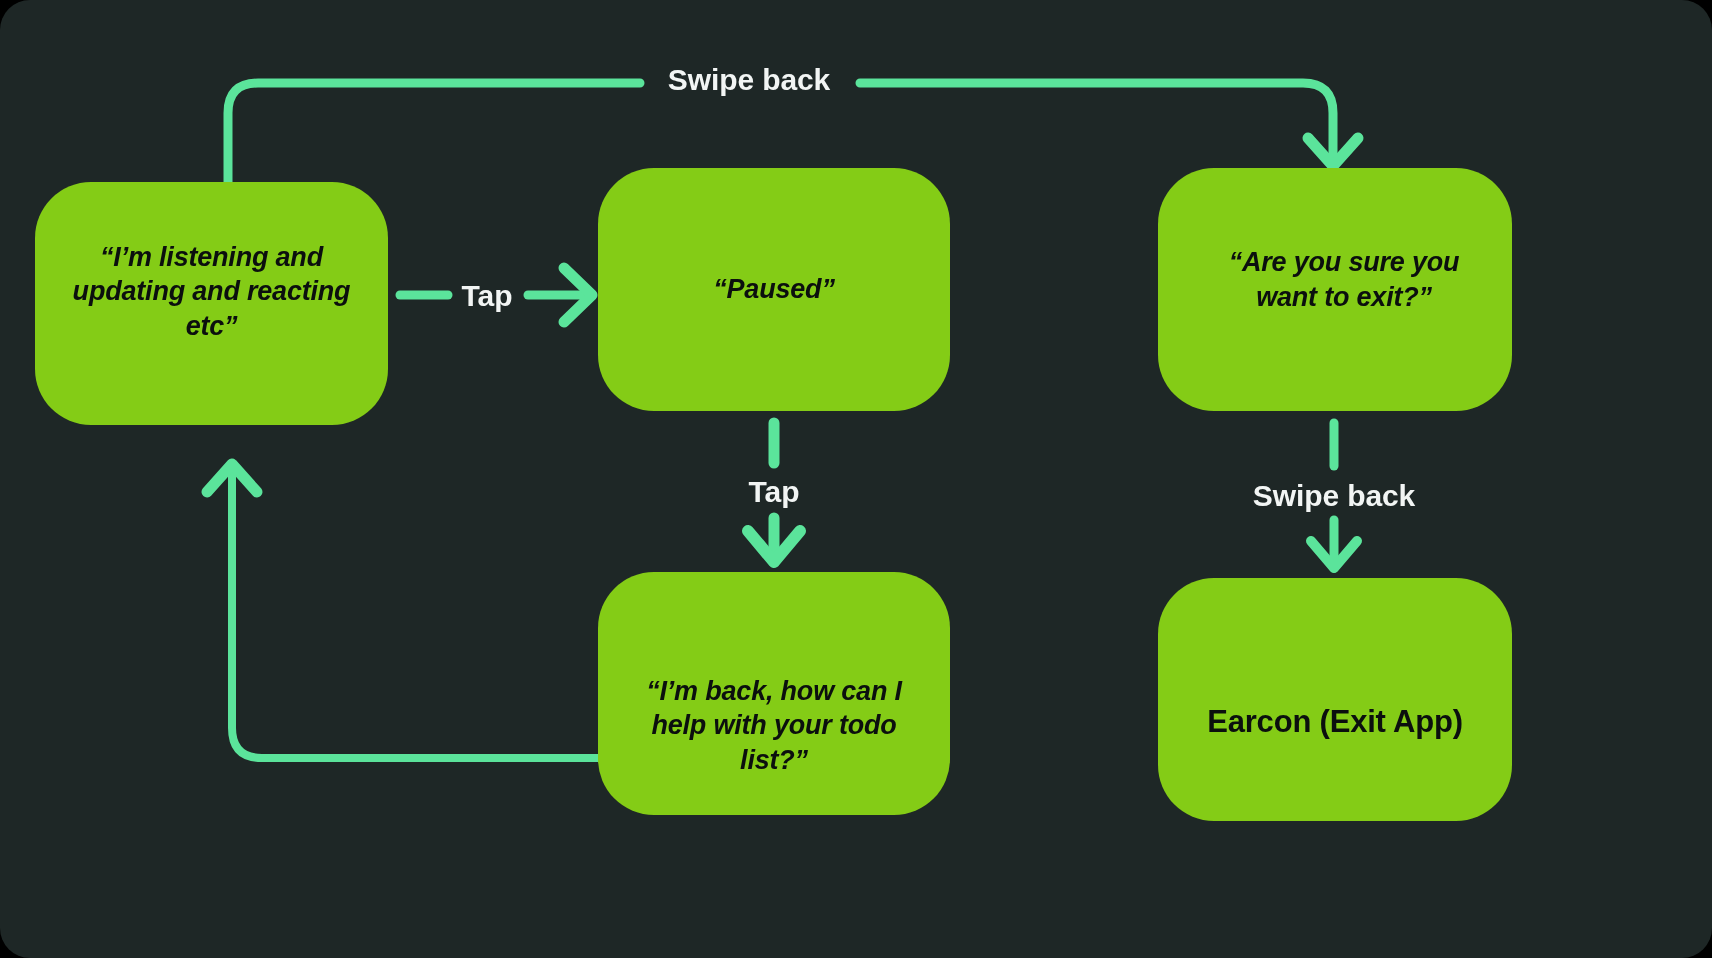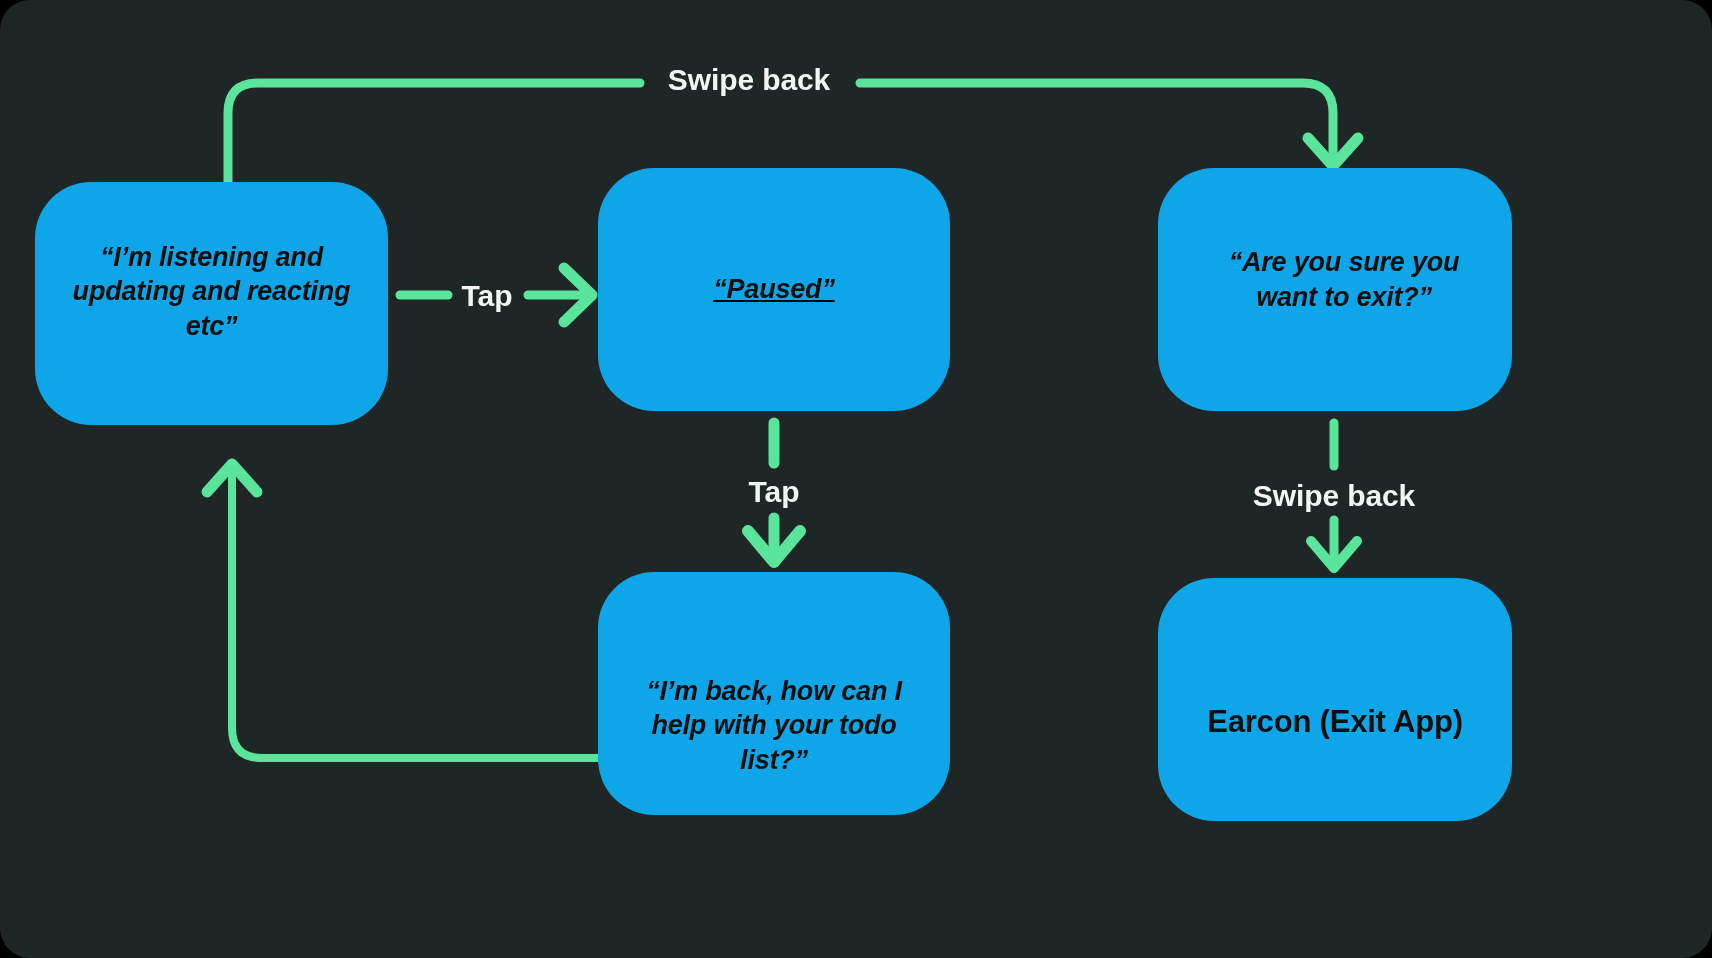--- a/index.html
+++ b/index.html
@@ -24,21 +24,21 @@
   .flow-svg {
     position: absolute;
     left: 0;
     top: 0;
     width: 1712px;
     height: 958px;
     pointer-events: none;
   }
   .node {
     position: absolute;
-    background: #0ea5e9;
+    background: #84cc16;
     border-radius: 56px;
     display: flex;
     align-items: center;
     justify-content: center;
     box-sizing: border-box;
   }
   .node-text {
     color: #0B0F0E;
     font-family: "Liberation Sans", sans-serif;
     font-weight: bold;
@@ -48,21 +48,21 @@
     text-align: center;
     padding: 0 26px;
     letter-spacing: -0.2px;
   }
   .node-text.upright {
     font-style: normal;
     font-size: 31px;
   }
   
   #node-listening { left: 35px;   top: 182px; width: 353px; height: 243px; }
-  #node-paused    { left: 598px;  top: 168px; width: 352px; height: 243px; text-decoration: underline; }
+  #node-paused    { left: 598px;  top: 168px; width: 352px; height: 243px; }
   #node-confirm   { left: 1158px; top: 168px; width: 354px; height: 243px; }
   
   #node-back      { left: 598px;  top: 572px; width: 352px; height: 243px; }
   #node-earcon    { left: 1158px; top: 578px; width: 354px; height: 243px; }
 
   #node-listening .node-text { position: relative; top: -12px; }
   #node-paused .node-text    { position: relative; top: 0px; }
   #node-confirm .node-text   { position: relative; top: -10px; padding-left: 44px; }
   #node-back .node-text      { position: relative; top: 22px; margin-top: 20px; }
   #node-earcon .node-text    { position: relative; top: 22px; }

